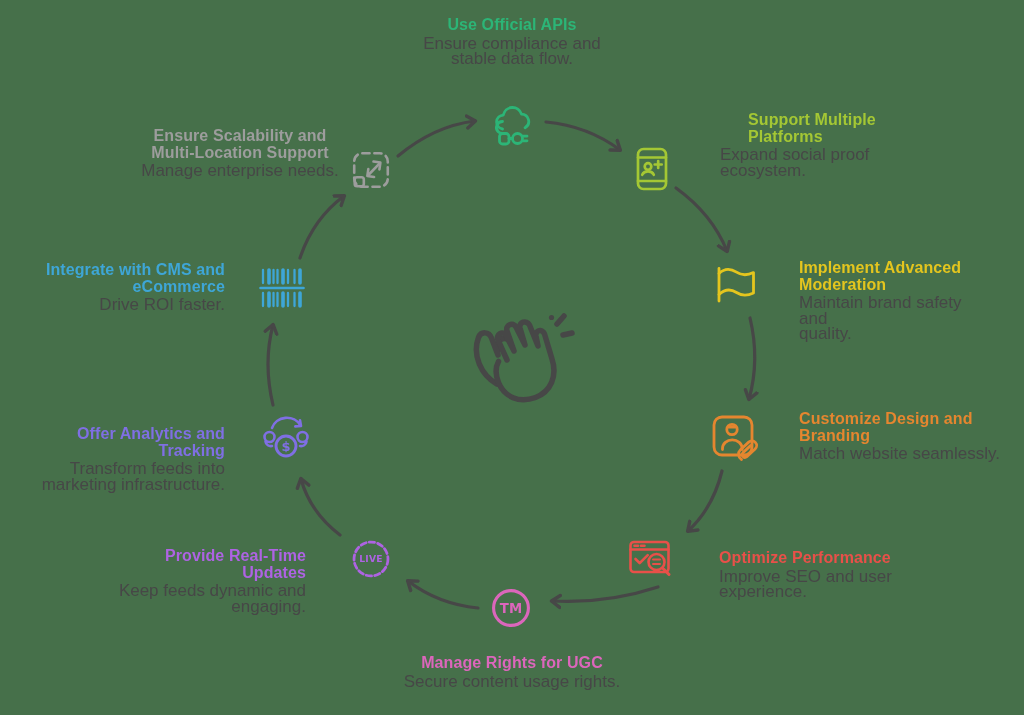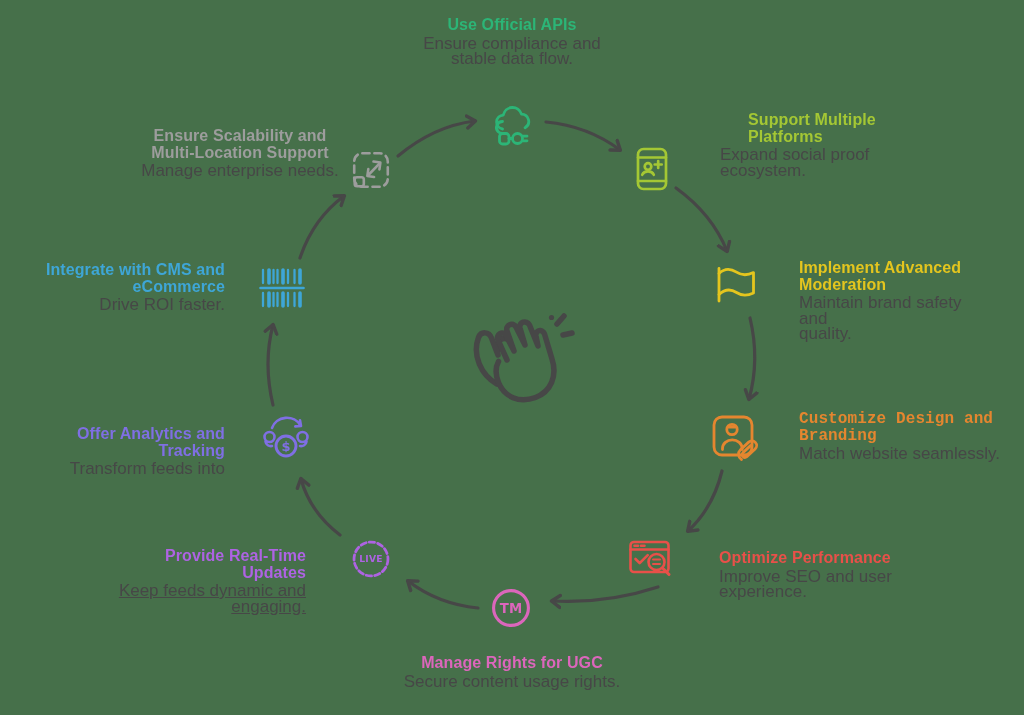--- a/index.html
+++ b/index.html
@@ -175,21 +175,21 @@
       <span class="ln">Implement Advanced</span>
       <span class="ln">Moderation</span>
     </div>
     <div class="sub" style="color: rgb(71, 71, 71);">
       <span class="ln">Maintain brand safety and</span>
       <span class="ln">quality.</span>
     </div>
   </div>
 
   <div class="node ta-l" style="left:799px;top:411px;width:210px;">
-    <div class="title" style="color: rgb(229, 134, 47); font-family: Liberation Mono, monospace;">
+    <div class="title" style="color: rgb(229, 134, 47);">
       <span class="ln">Customize Design and</span>
       <span class="ln">Branding</span>
     </div>
     <div class="sub" style="color: rgb(71, 71, 71);">
       <span class="ln">Match website seamlessly.</span>
       <span class="ln"></span>
     </div>
   </div>
 
   <div class="node ta-l" style="left:719px;top:550px;width:195px;">
@@ -212,33 +212,34 @@
       <span class="ln">Secure content usage rights.</span>
       <span class="ln"></span>
     </div>
   </div>
 
   <div class="node ta-r" style="left:104px;top:548px;width:202px;">
     <div class="title" style="color: rgb(174, 99, 227);">
       <span class="ln">Provide Real-Time</span>
       <span class="ln">Updates</span>
     </div>
-    <div class="sub" style="color: rgb(71, 71, 71); text-decoration: underline;">
+    <div class="sub" style="color: rgb(71, 71, 71);">
       <span class="ln">Keep feeds dynamic and</span>
       <span class="ln">engaging.</span>
     </div>
   </div>
 
   <div class="node ta-r" style="left:23px;top:426px;width:202px;">
     <div class="title" style="color: rgb(127, 111, 227);">
       <span class="ln">Offer Analytics and</span>
       <span class="ln">Tracking</span>
     </div>
     <div class="sub" style="color: rgb(71, 71, 71);">
       <span class="ln">Transform feeds into</span>
+      <span class="ln">marketing infrastructure.</span>
     </div>
   </div>
 
   <div class="node ta-r" style="left:23px;top:262px;width:202px;">
     <div class="title" style="color: rgb(62, 166, 215);">
       <span class="ln">Integrate with CMS and</span>
       <span class="ln">eCommerce</span>
     </div>
     <div class="sub" style="color: rgb(71, 71, 71);">
       <span class="ln">Drive ROI faster.</span>

